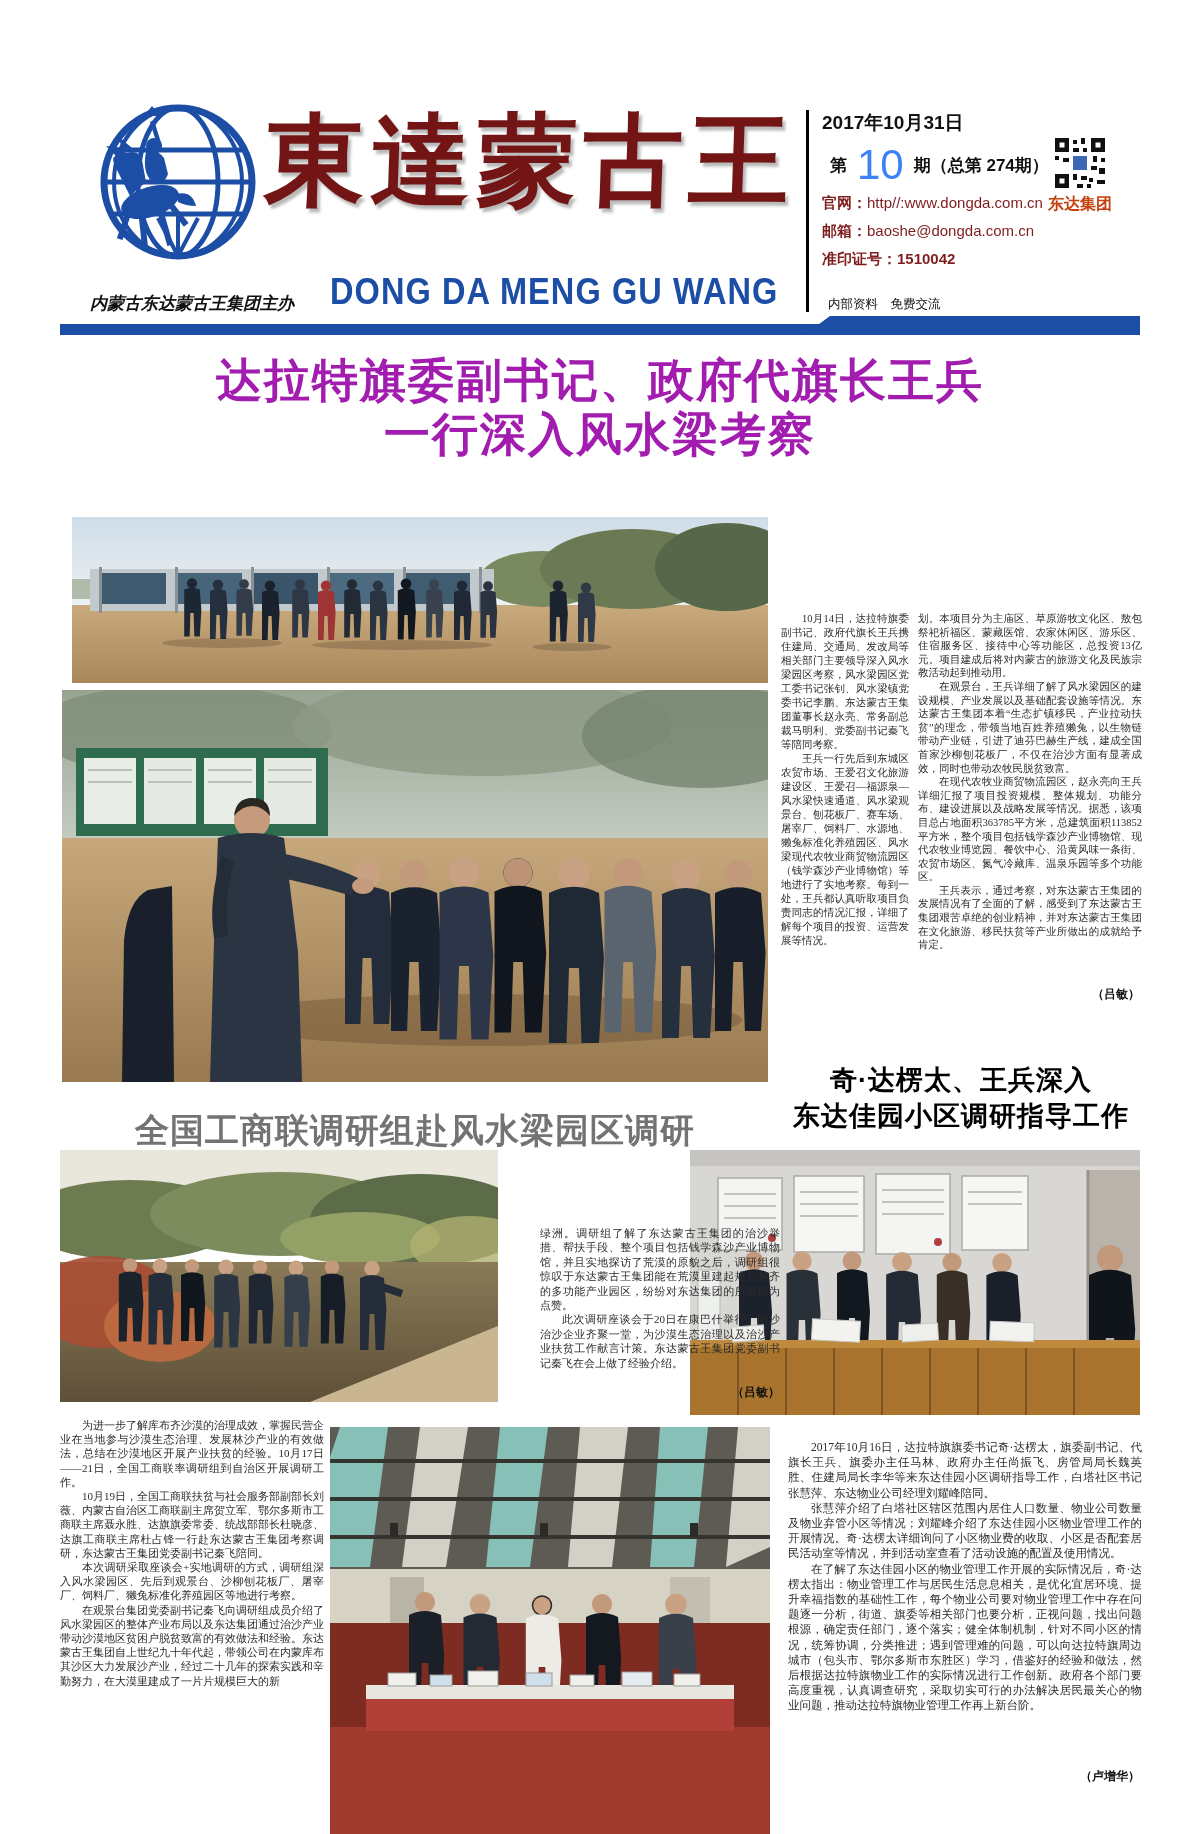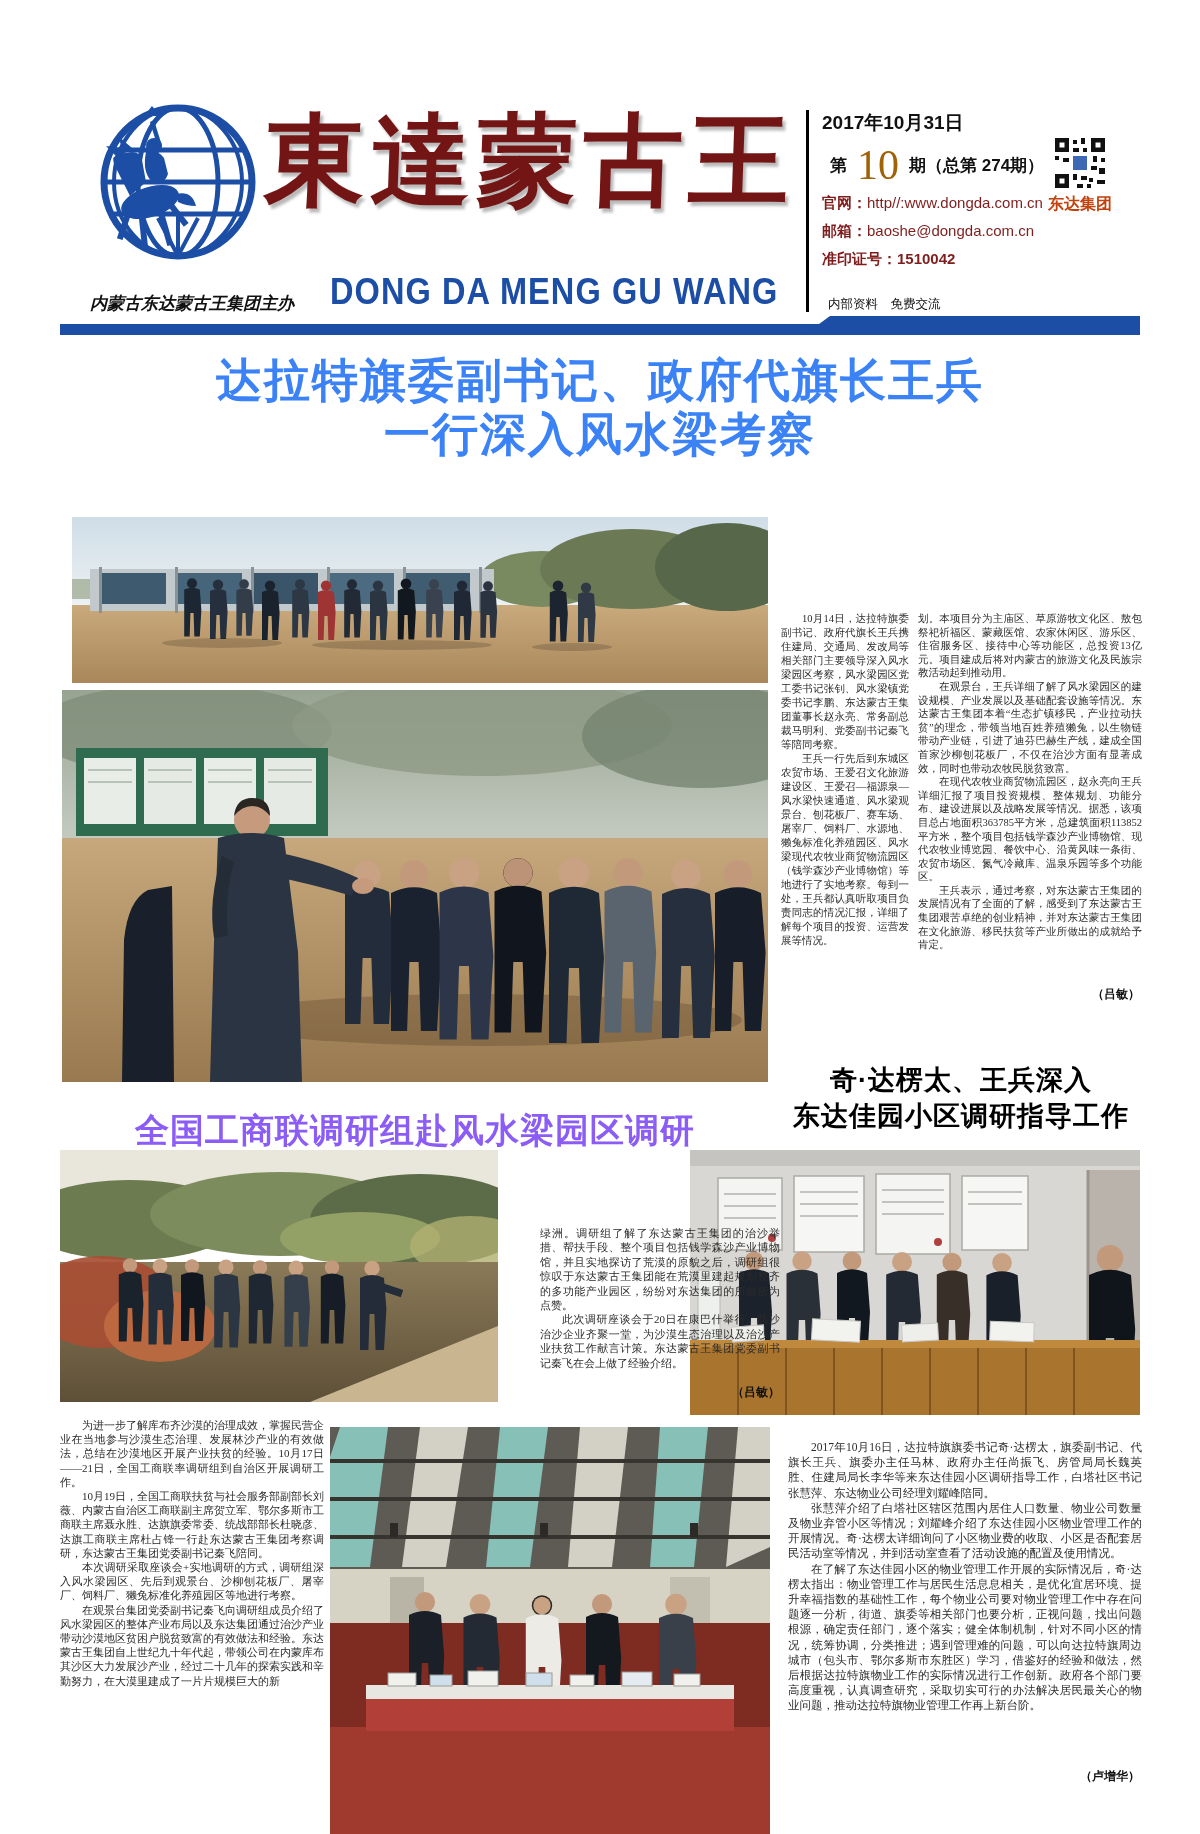--- a/index.html
+++ b/index.html
@@ -9,31 +9,31 @@
   
   .calli{font-family:"Liberation Serif","DejaVu Serif",serif;font-weight:bold;color:#731515;
          font-size:100px;line-height:1;letter-spacing:6px;text-shadow:3px 4px 3px #b9b9b9;
          transform:skewX(-2deg);white-space:nowrap;}
   .pinyin{font-family:"Liberation Sans","DejaVu Sans",sans-serif;font-weight:bold;color:#1c4ea6;
           font-size:31px;letter-spacing:1px;transform:scale(1.05,1.2);transform-origin:left top;white-space:nowrap;}
   .organizer{font-family:"Liberation Sans","DejaVu Sans",sans-serif;font-weight:bold;font-size:17px;color:#111;}
   .mh-date{font-family:"Liberation Sans","DejaVu Sans",sans-serif;font-weight:bold;font-size:19px;color:#111;}
   .issue-row{font-family:"Liberation Sans","DejaVu Sans",sans-serif;font-weight:bold;font-size:17px;color:#111;
              display:flex;align-items:center;gap:10px;}
-  .issue-big{font-family:Liberation Serif, serif;font-weight:normal;font-size:42px;color:#a16207;line-height:1;}
+  .issue-big{font-family:Liberation Sans, sans-serif;font-weight:normal;font-size:42px;color:#3b82f6;line-height:1;}
   .mh-row{font-size:15px;color:#7f1d1d;font-family:"Liberation Sans","DejaVu Sans",sans-serif;}
   .mh-row b{font-weight:bold;}
   .internal{font-family:Liberation Mono, monospace;font-size:12.5px;color:#111;}
   .qr-caption{font-family:"Liberation Sans","DejaVu Sans",sans-serif;font-weight:bold;font-size:16px;color:#c2410c;text-align:center;}
   .vrule{background:#000;width:3px;}
   .bluebar{background:#1c4ea6;}
   
-  .headline-main{font-family:"Liberation Sans","DejaVu Sans",sans-serif;font-weight:900;color:#3b82f6;
+  .headline-main{font-family:"Liberation Sans","DejaVu Sans",sans-serif;font-weight:900;color:#a21caf;
                  font-size:46px;letter-spacing:2px;text-align:center;white-space:nowrap;}
-  .headline-mid{font-family:"Liberation Sans","DejaVu Sans",sans-serif;font-weight:900;color:#8b5cf6;
+  .headline-mid{font-family:"Liberation Sans","DejaVu Sans",sans-serif;font-weight:900;color:#737373;
                 font-size:34px;letter-spacing:1px;text-align:center;white-space:nowrap;}
   .headline-side{font-family:"Liberation Sans","DejaVu Sans",sans-serif;font-weight:900;color:#000;
                  font-size:27px;letter-spacing:1px;text-align:center;white-space:nowrap;}
   
   .textcol{color:#2b2b2b;text-align:justify;}
   .textcol p{margin:0;text-indent:2em;}
   .textcol.cont p:first-child{text-indent:0;}
   .c-a1-1{width:128px;font-size:10.5px;line-height:14px;}
   .c-a1-2{width:224px;font-size:10.5px;line-height:13.6px;}
   .c-a2-l{width:264px;font-size:11px;line-height:14.2px;}

